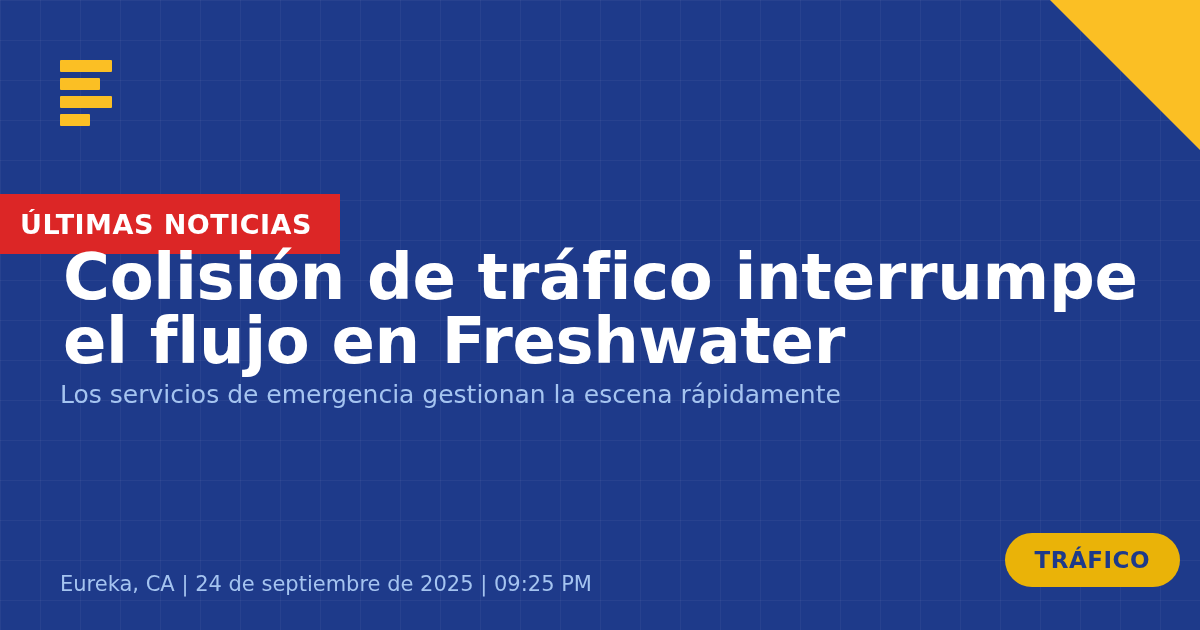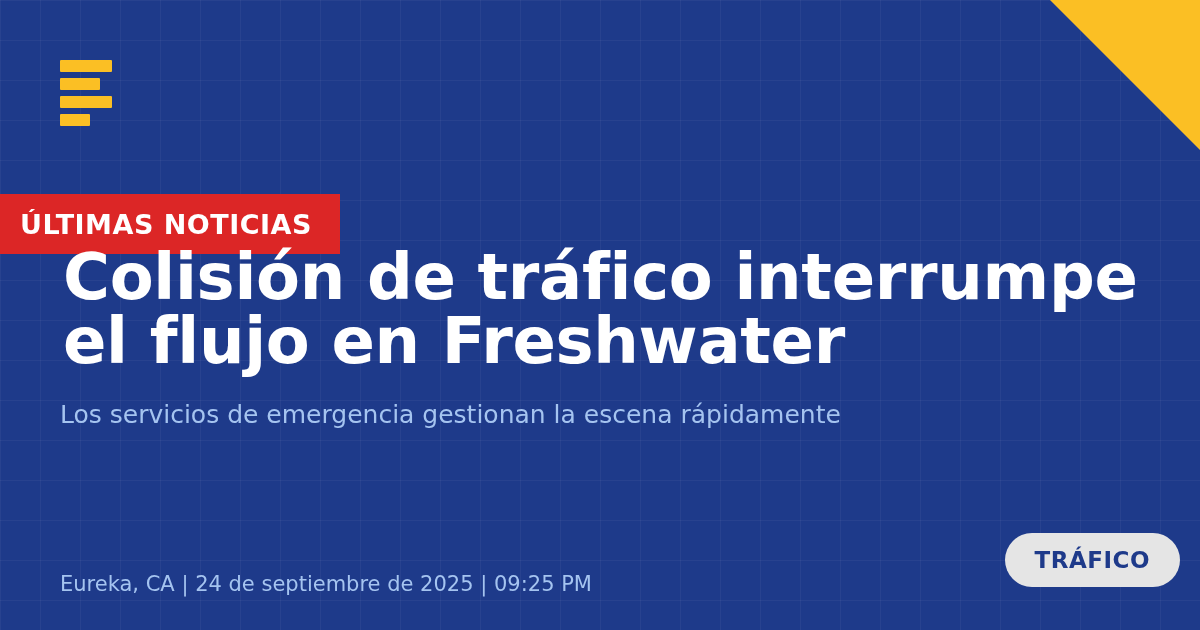--- a/index.html
+++ b/index.html
@@ -103,21 +103,21 @@
     font-size: 64px;
     font-weight: bold;
     line-height: 64px;
     letter-spacing: -0.3px;
   }
 
   
   .subtitle {
     position: absolute;
     left: 60px;
-    top: 398px;
+    top: 378px;
     width: 1000px;
     margin: 0;
     color: #a5c4f0;
     font-size: 25px;
     font-weight: normal;
     line-height: 34px;
   }
 
   
   .meta {
@@ -133,21 +133,21 @@
   
   .category-pill {
     position: absolute;
     right: 20px;
     top: 533px;
     height: 54px;
     display: flex;
     align-items: center;
     justify-content: center;
     padding: 0 30px;
-    background: #e5e5e5;
+    background: #eab308;
     color: #1e3a8a;
     font-size: 23px;
     font-weight: bold;
     letter-spacing: 0.5px;
     border-radius: 27px;
     box-sizing: border-box;
     white-space: nowrap;
   }
 </style>
 </head>

